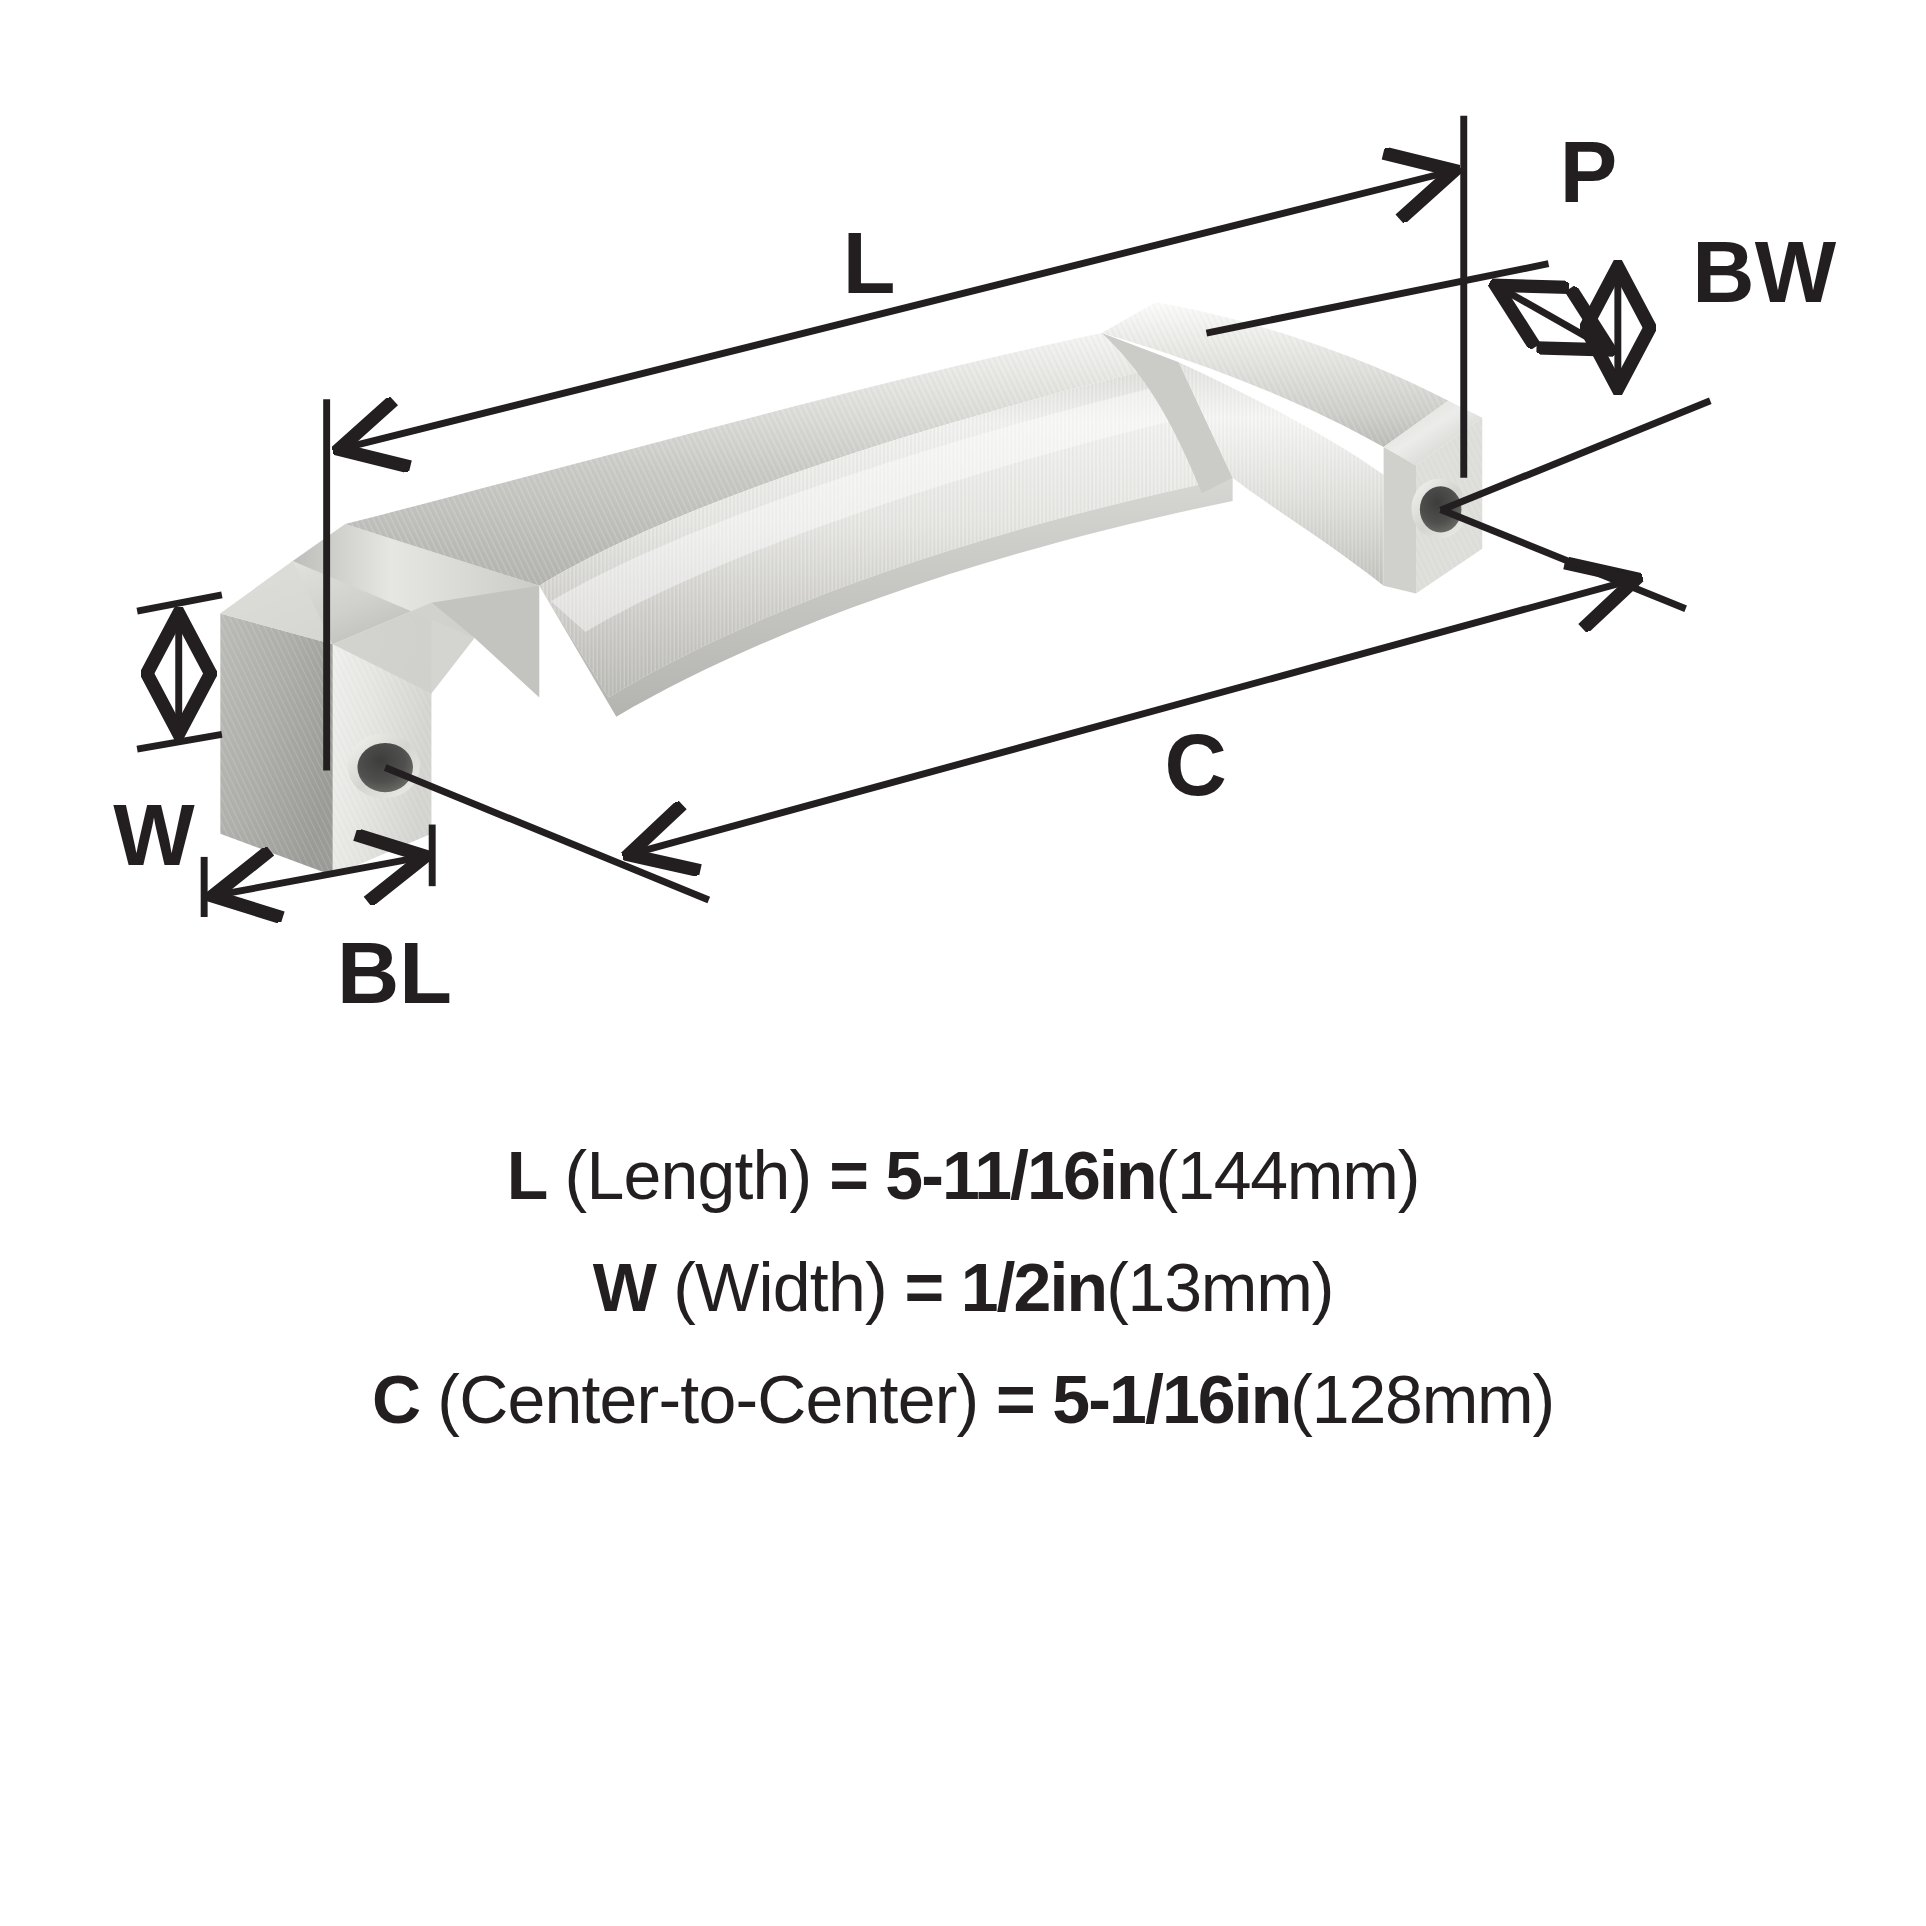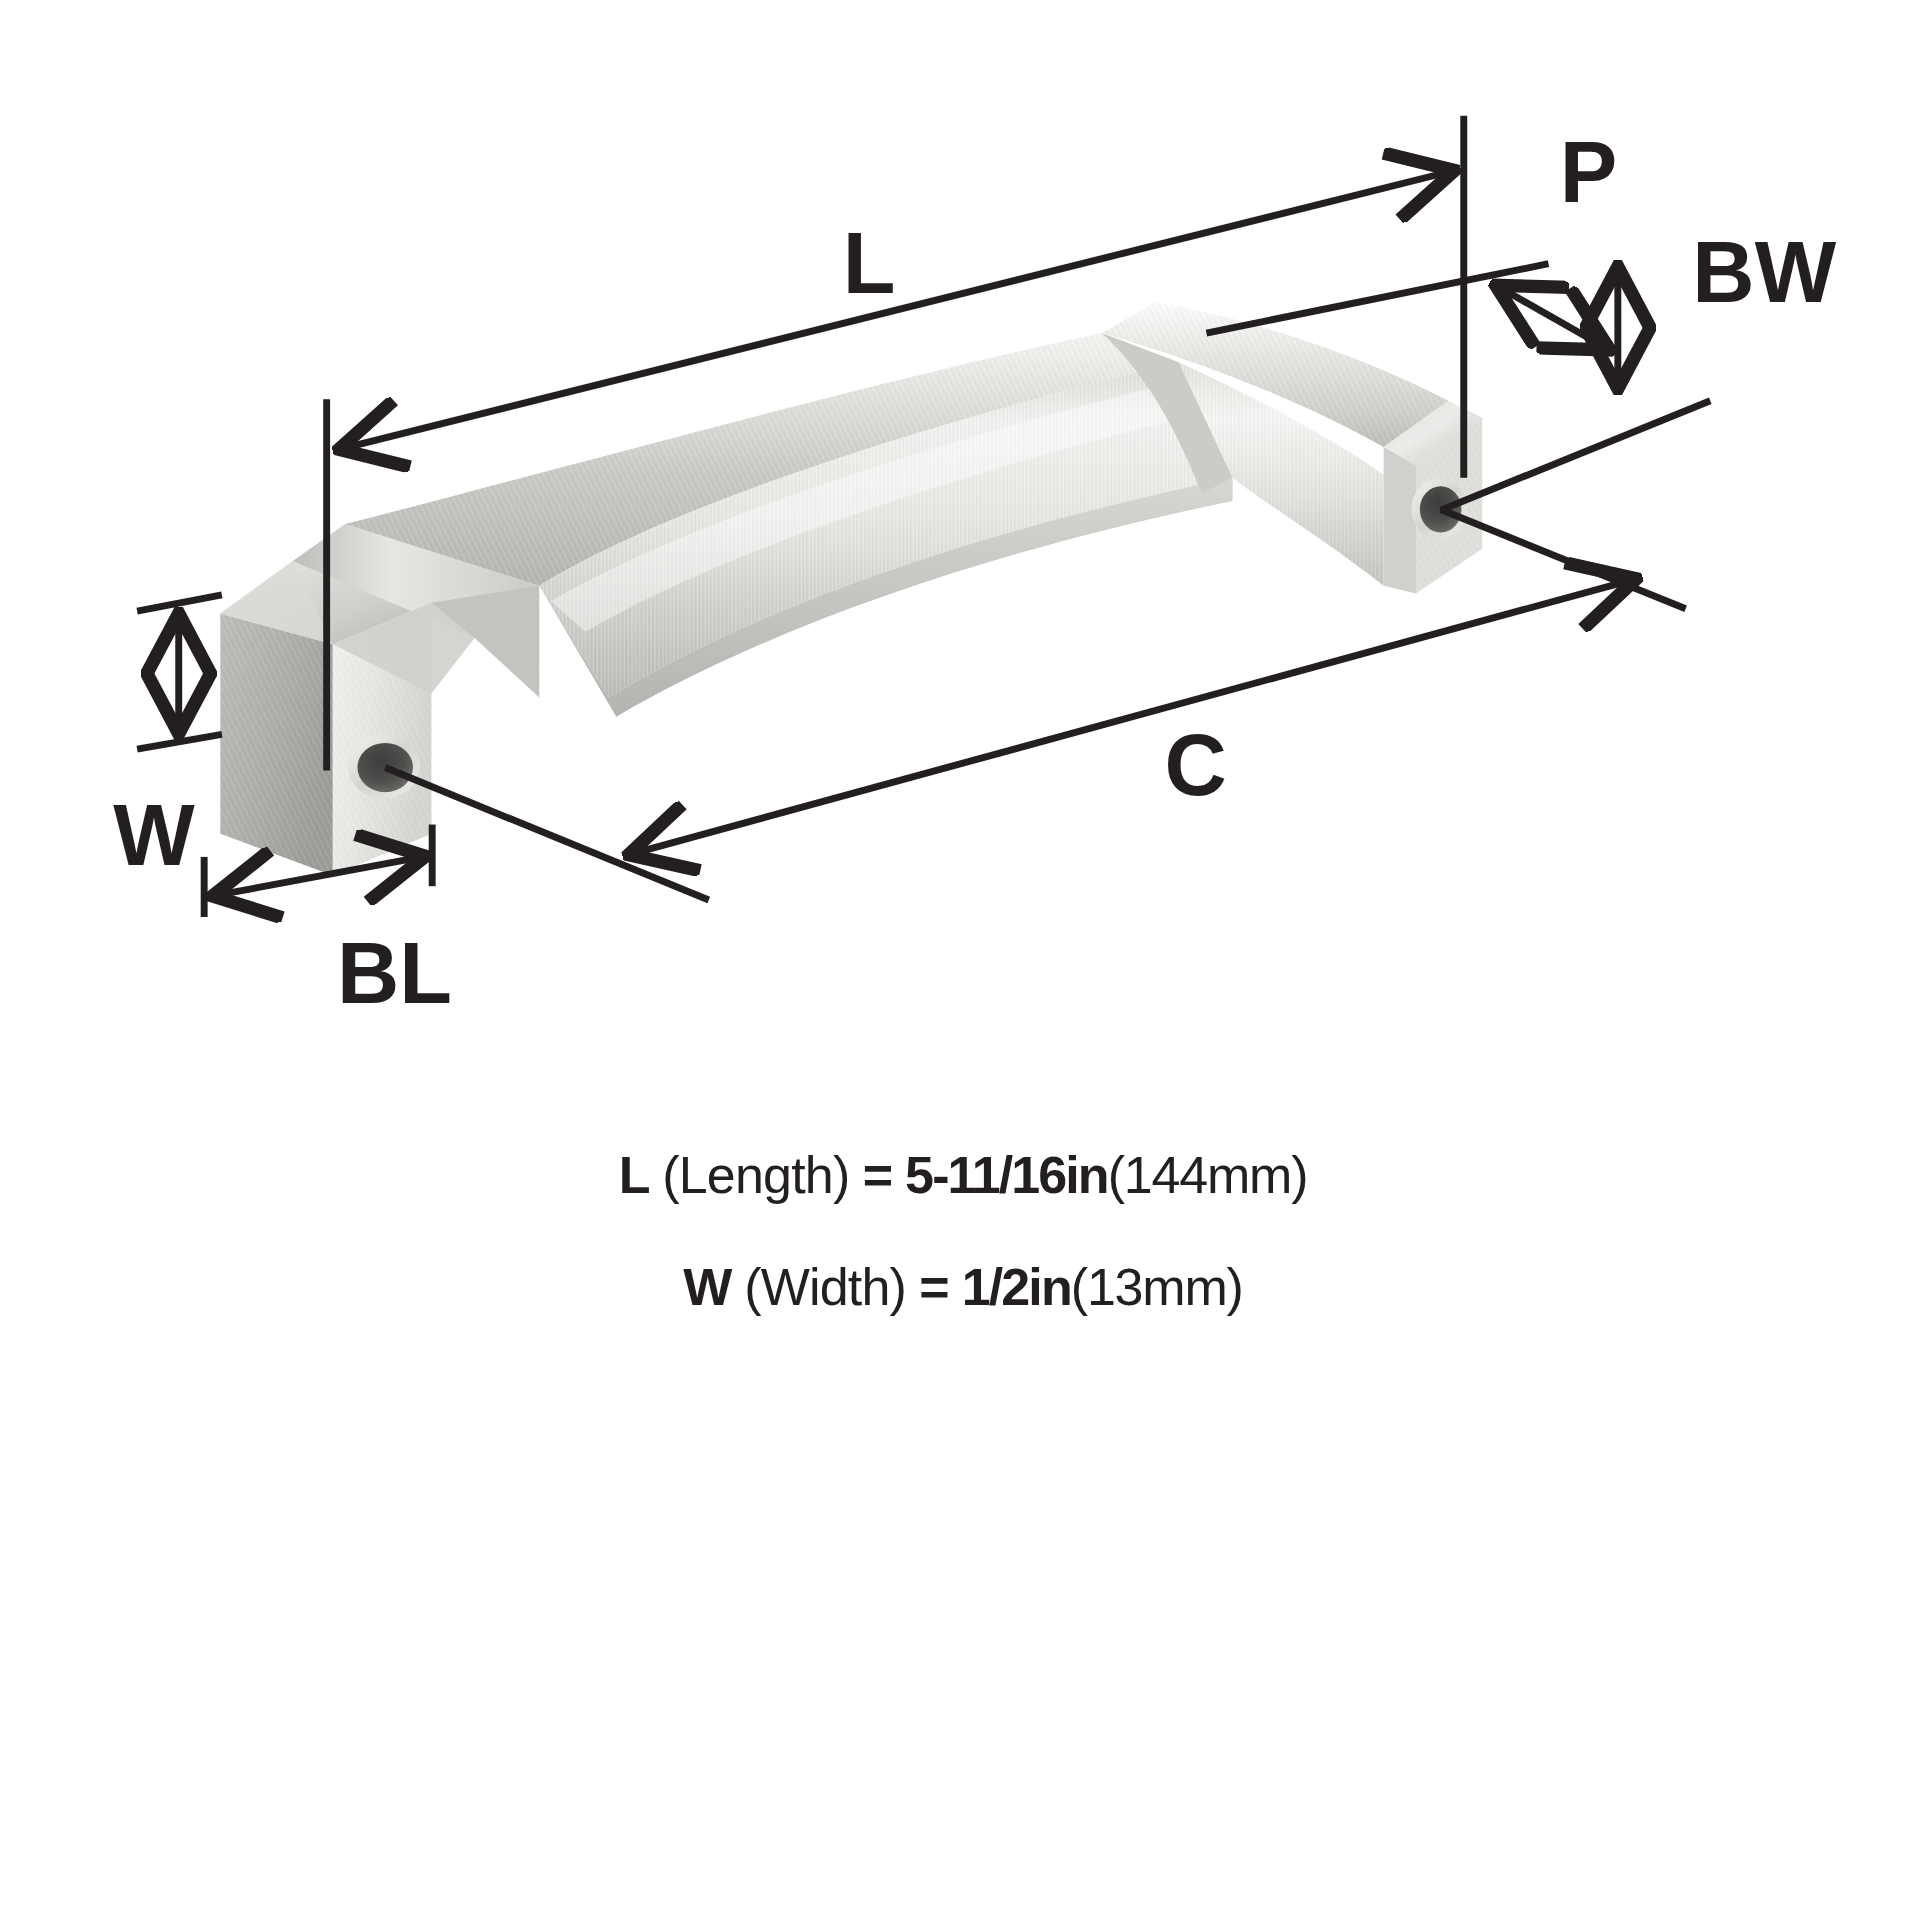--- a/index.html
+++ b/index.html
@@ -37,21 +37,21 @@
     justify-content: flex-start;
     align-items: center;
     padding-top: 40px;
     box-sizing: border-box;
   }
   .spec-line {
     width: 100%;
     text-align: center;
     white-space: nowrap;
     color: #231f20;
-    font-size: 52px;
+    font-size: 68px;
     line-height: 112px;
     letter-spacing: -1.2px;
   }
   .sym {
     font-weight: 700;
     letter-spacing: -1.5px;
   }
   .desc {
     font-weight: 300;
     letter-spacing: -0.8px;
@@ -311,18 +311,21 @@
 
     <div class="spec-line">
       <span class="sym">L</span><span>&nbsp;</span><span class="desc">(Length)</span><span>&nbsp;</span><span class="eq">=</span><span>&nbsp;</span><span class="val-in">5-11/16in</span><span class="val-mm">(144mm)</span>
     </div>
 
     <div class="spec-line">
       <span class="sym">W</span><span>&nbsp;</span><span class="desc">(Width)</span><span>&nbsp;</span><span class="eq">=</span><span>&nbsp;</span><span class="val-in">1/2in</span><span class="val-mm">(13mm)</span>
     </div>
 
 
+    <div class="spec-line">
+      <span class="sym">C</span><span>&nbsp;</span><span class="desc">(Center-to-Center)</span><span>&nbsp;</span><span class="eq">=</span><span>&nbsp;</span><span class="val-in">5-1/16in</span><span class="val-mm">(128mm)</span>
+    </div>
 
 
 
   </div>
 </div>
 
 
 </body></html>

